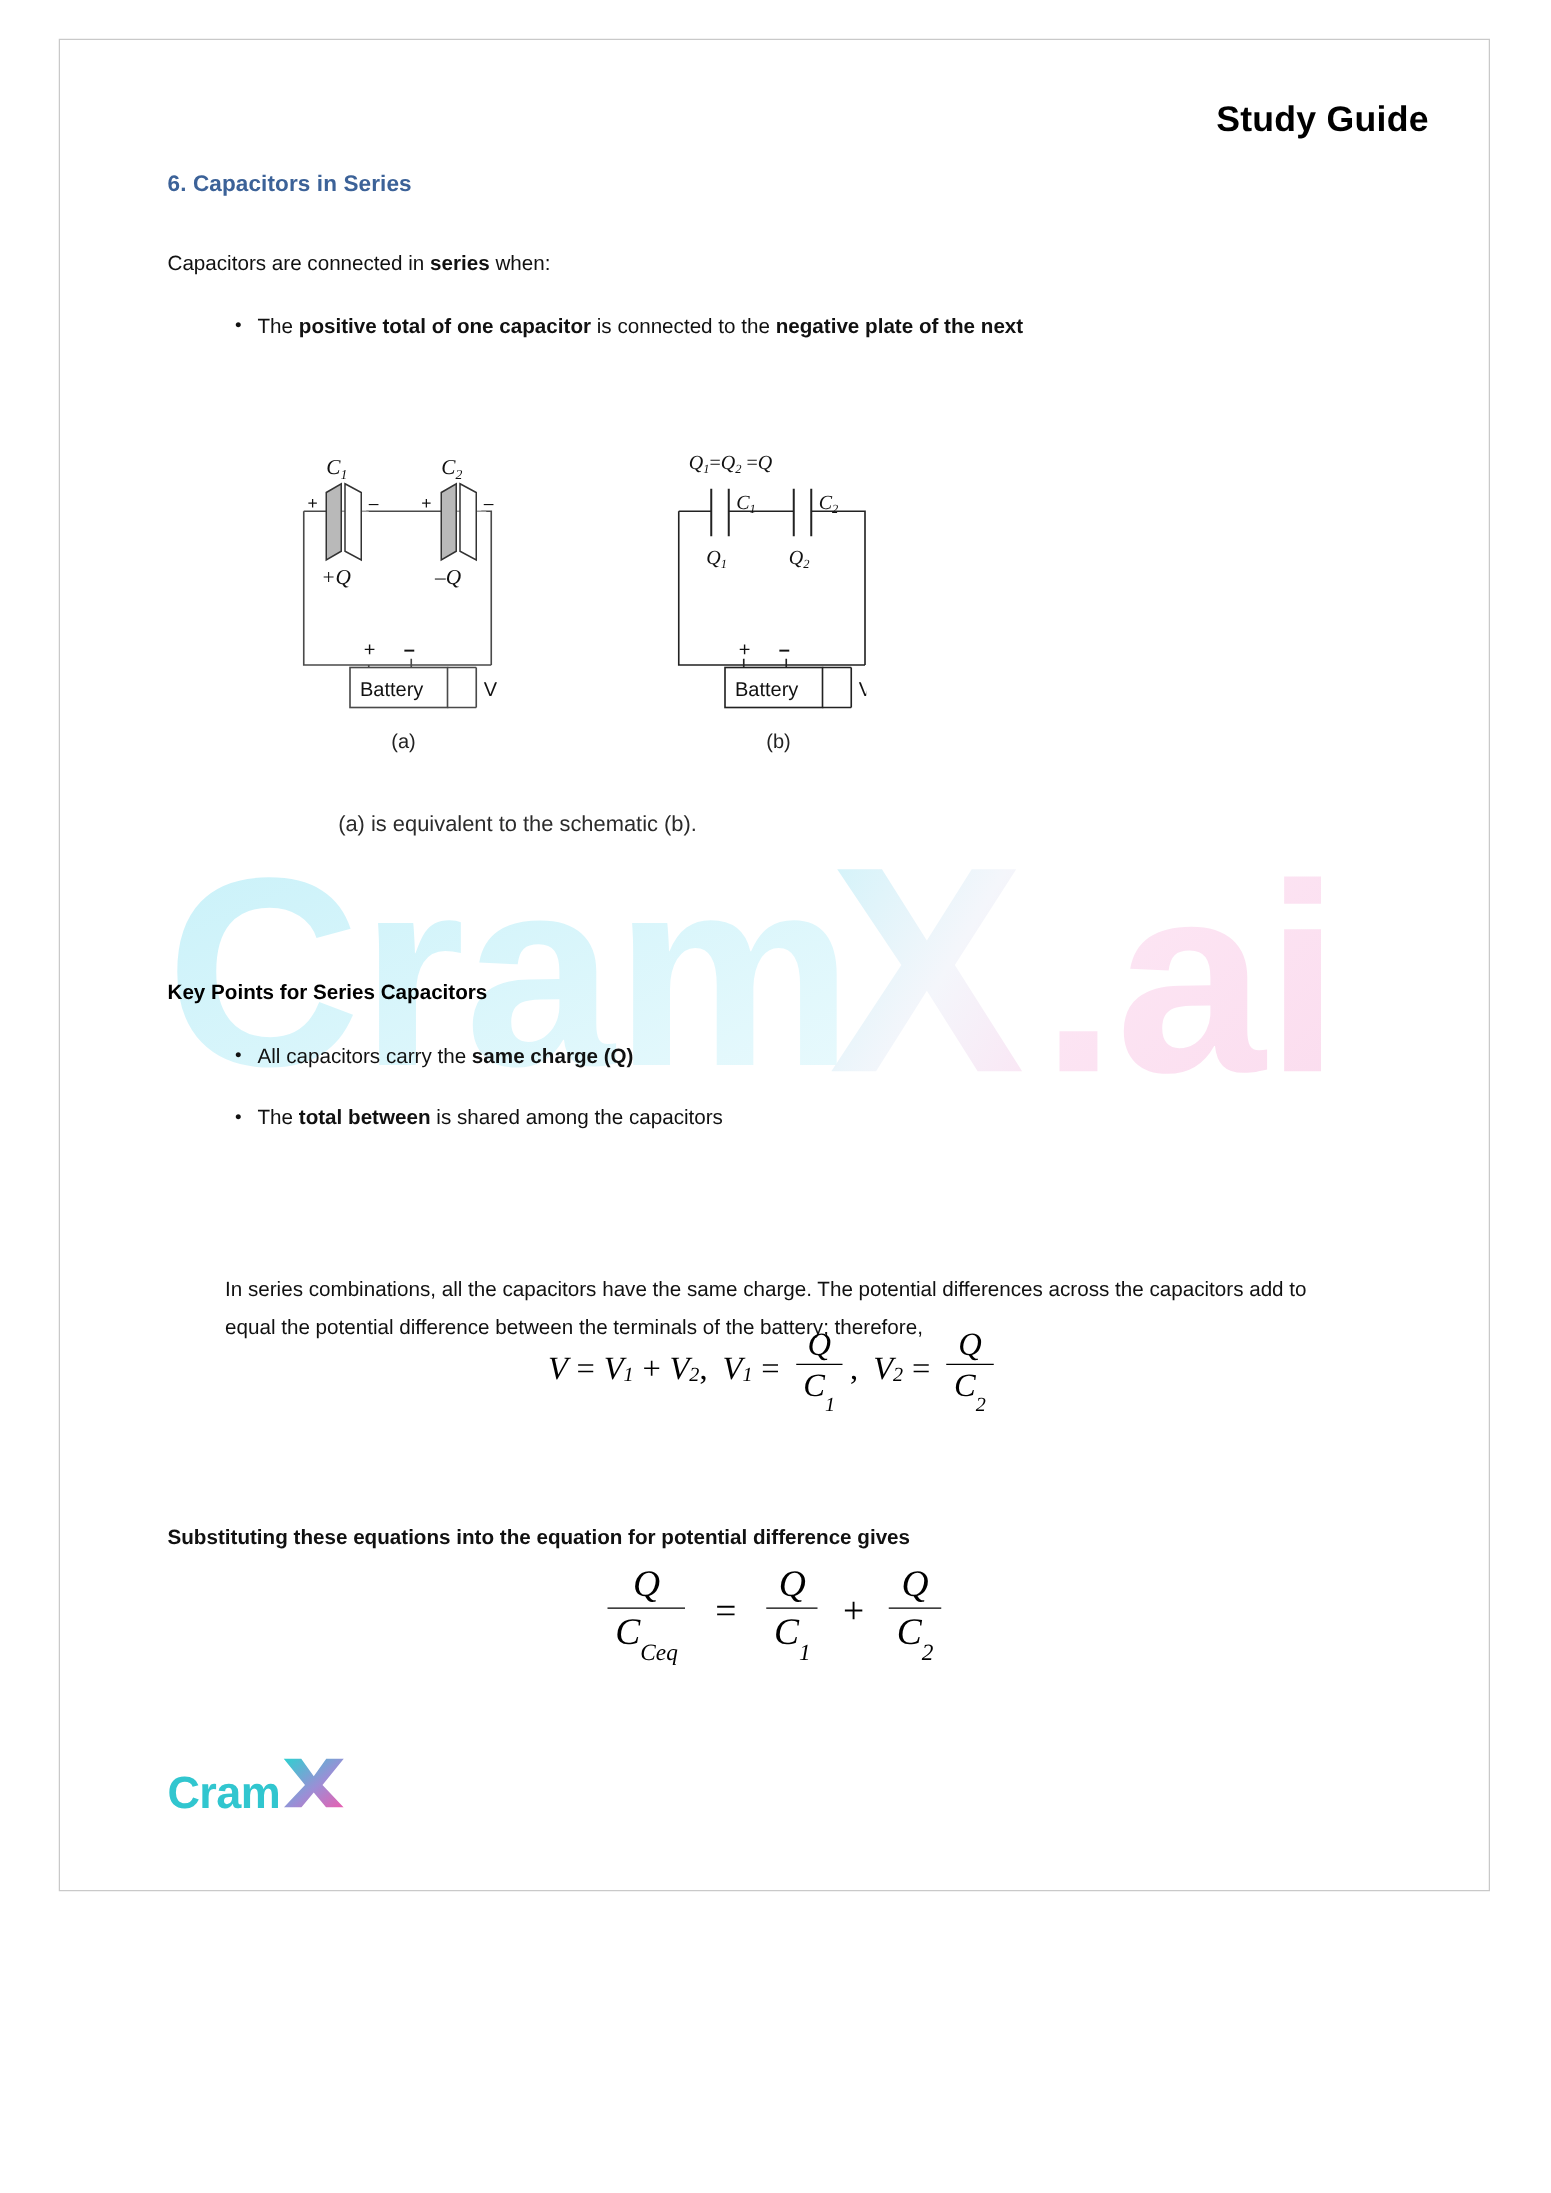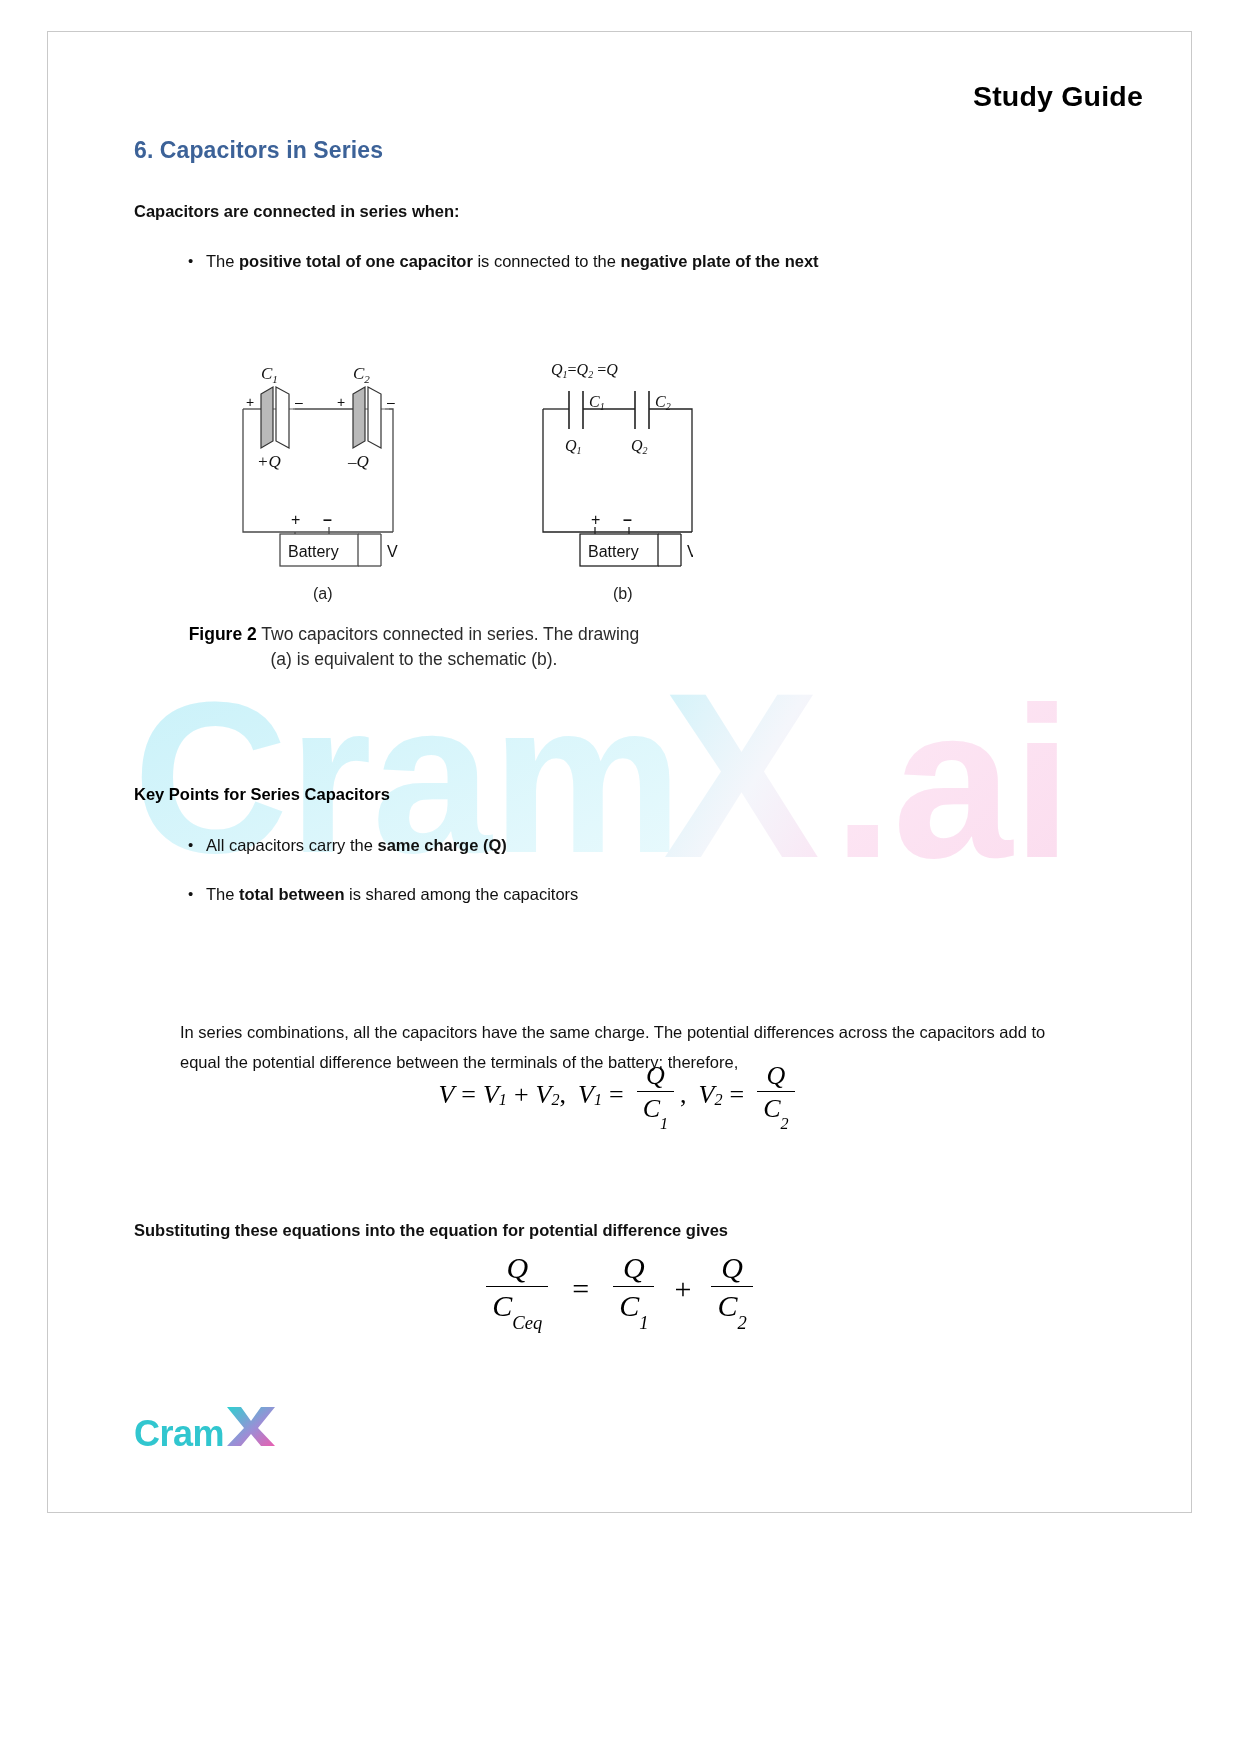--- a/index.html
+++ b/index.html
@@ -54,34 +54,33 @@
     font-weight: bold;
     letter-spacing: .2px;
     margin-left: 40px;
   }
 
   
   .section-heading {
     position: absolute;
     left: 86px;
     top: 105px;
-    font-size: 23px;
+    font-size: 18px;
     font-weight: bold;
     color: #3c6298;
     letter-spacing: .1px;
   }
 
   
   .intro {
     position: absolute;
     left: 86px;
     top: 170px;
     font-size: 16.5px;
     color: #111;
-    font-weight: bold;
   }
   .bullet-row {
     position: absolute;
     display: flex;
     font-size: 16.5px;
     color: #111;
   }
   .bullet-dot {
     width: 38px;
     text-align: left;
@@ -311,21 +310,21 @@
           <text x="445" y="200" font-size="16" font-family="'Liberation Sans',sans-serif">Battery</text>
           <text x="544" y="200" font-size="16" font-family="'Liberation Sans',sans-serif">V</text>
         </g>
       </svg>
 
       <div class="fig-label fig-label-a">(a)</div>
       <div class="fig-label fig-label-b">(b)</div>
     </div>
 
     <div class="caption">
-      <span><b>Figure 2</b><span> Two capacitors connected in series. The drawing</span></span><br>
+      <br>
       <span>(a) is equivalent to the schematic (b).</span>
     </div>
 
     <div class="keypoints-title">Key Points for Series Capacitors</div>
 
     <div class="bullet-row b2">
       <span class="bullet-dot">•</span>
       <span><span>All capacitors carry the </span><b>same charge (Q)</b></span>
     </div>
 

